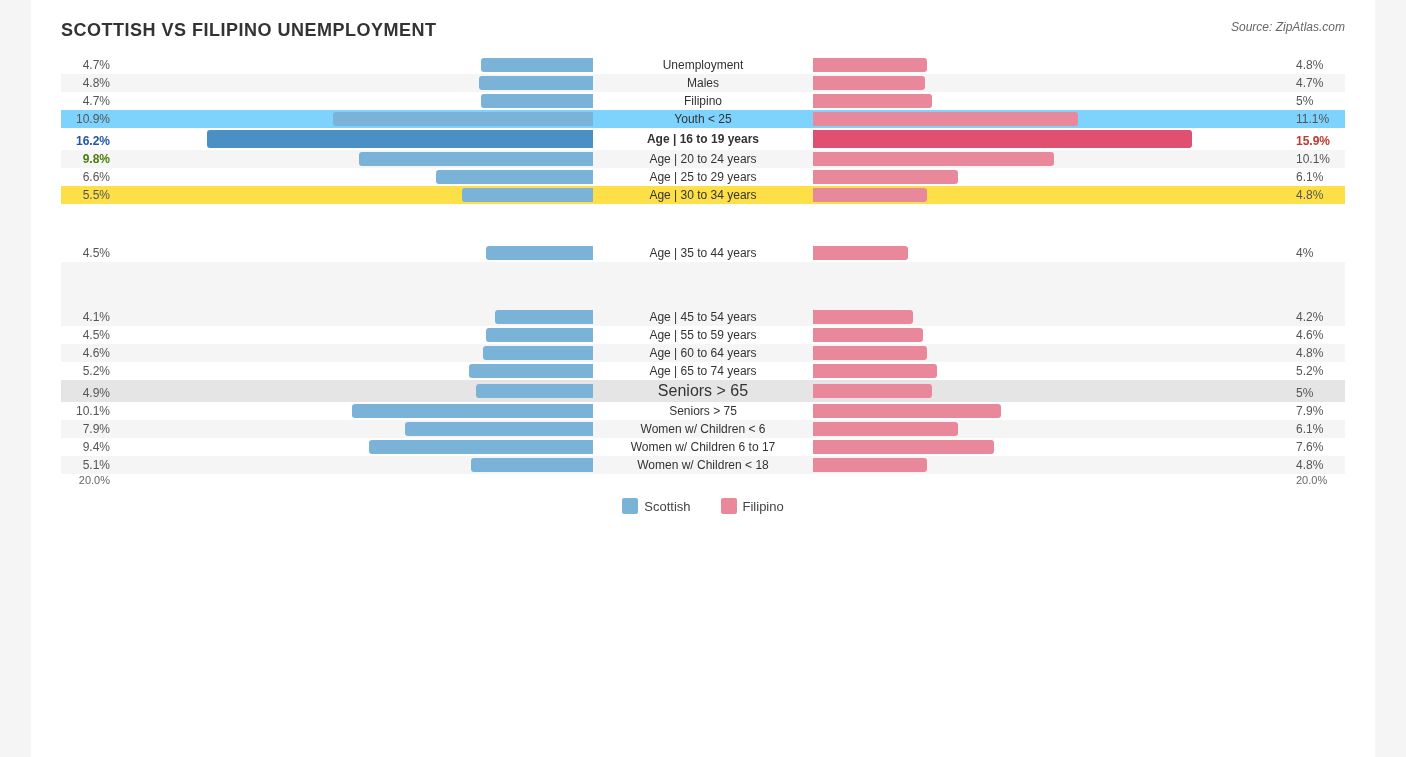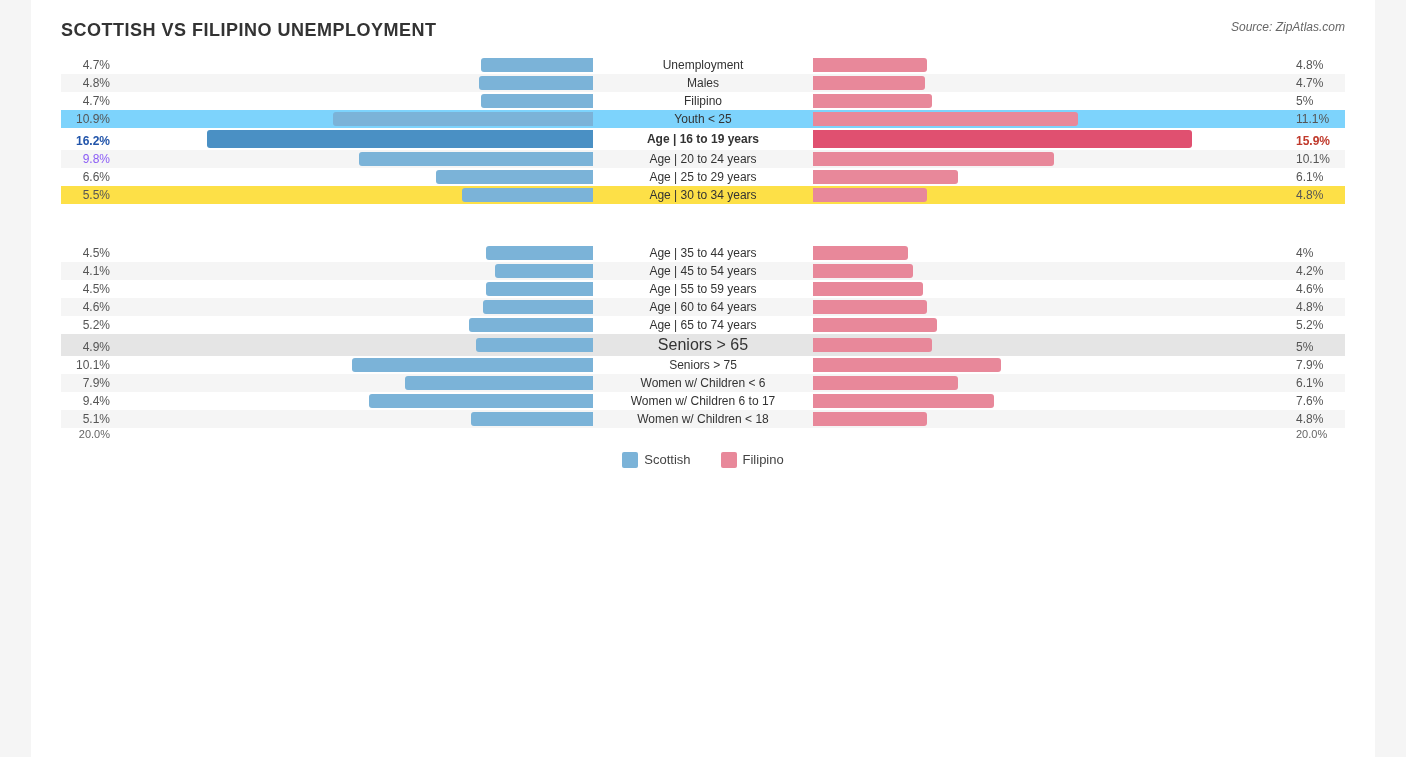--- a/index.html
+++ b/index.html
@@ -106,20 +106,21 @@
       padding-left: 6px;
     }
     .legend {
       display: flex;
       justify-content: center;
       margin-top: 12px;
       gap: 30px;
     }
     .legend-item {
       display: flex;
+      align-items: center;
       gap: 6px;
       font-size: 13px;
       color: #444;
     }
     .legend-box {
       width: 16px;
       height: 16px;
       border-radius: 2px;
     }
     .legend-box-blue { background: #7bb3d8; }
@@ -201,21 +202,21 @@
           <div class="bar-blue" style="width:81%;background:#4a90c4;height:18px;border-radius:3px 0 0 3px;"></div>
         </div>
         <div class="label-center" style="font-size:12px;color:#333;font-weight:bold">Age | 16 to 19 years</div>
         <div class="bar-right-wrap">
           <div class="bar-pink" style="width:79.5%;background:#e05070;height:18px;border-radius:0 3px 3px 0;"></div>
         </div>
       </div>
       <div class="right-value" style="font-weight:bold;color:#c0392b">15.9%</div>
     </div>
       <div class="row-item" style="background: rgb(245, 245, 245); padding: 2px 0px;">
-      <div class="left-value" style="font-weight:normal;color:#8b5cf6">9.8%</div>
+      <div class="left-value" style="font-weight:bold;color:#4d7c0f">9.8%</div>
       <div style="flex:1;display:flex;align-items:center;">
         <div class="bar-left-wrap">
           <div class="bar-blue" style="width:49.00000000000001%;background:#7bb3d8;height:14px;border-radius:3px 0 0 3px;"></div>
         </div>
         <div class="label-center" style="font-size:12px;color:#333;font-weight:normal">Age | 20 to 24 years</div>
         <div class="bar-right-wrap">
           <div class="bar-pink" style="width:50.5%;background:#e8889a;height:14px;border-radius:0 3px 3px 0;"></div>
         </div>
       </div>
       <div class="right-value" style="font-weight:normal;color:#555">10.1%</div>
@@ -254,21 +255,21 @@
         </div>
         <div class="label-center" style="font-size:12px;color:#333;font-weight:normal">Age | 35 to 44 years</div>
         <div class="bar-right-wrap">
           <div class="bar-pink" style="width:20%;background:#e8889a;height:14px;border-radius:0 3px 3px 0;"></div>
         </div>
       </div>
       <div class="right-value" style="font-weight:normal;color:#555">4%</div>
     </div>
       <div class="row-item" style="background: rgb(245, 245, 245); padding: 2px 0px;">
       <div class="left-value" style="font-weight:normal;color:#555">4.1%</div>
-      <div style="flex:1;display:flex;align-items:center;">
+      <div style="flex:1;display:flex;align-items:center;margin-top:46px;">
         <div class="bar-left-wrap">
           <div class="bar-blue" style="width:20.5%;background:#7bb3d8;height:14px;border-radius:3px 0 0 3px;"></div>
         </div>
         <div class="label-center" style="font-size:12px;color:#333;font-weight:normal">Age | 45 to 54 years</div>
         <div class="bar-right-wrap">
           <div class="bar-pink" style="width:21.000000000000004%;background:#e8889a;height:14px;border-radius:0 3px 3px 0;"></div>
         </div>
       </div>
       <div class="right-value" style="font-weight:normal;color:#555">4.2%</div>
     </div>

